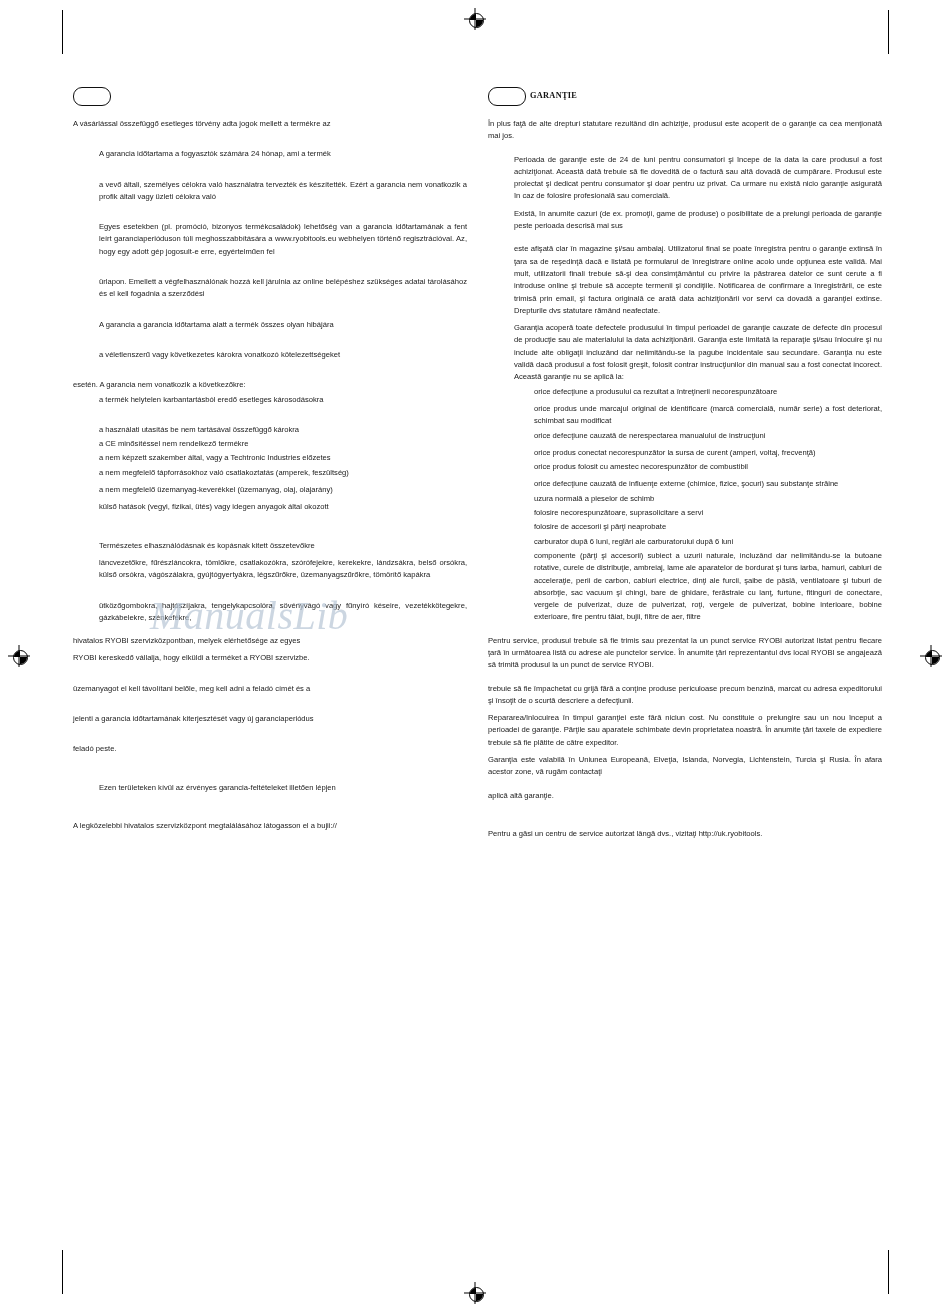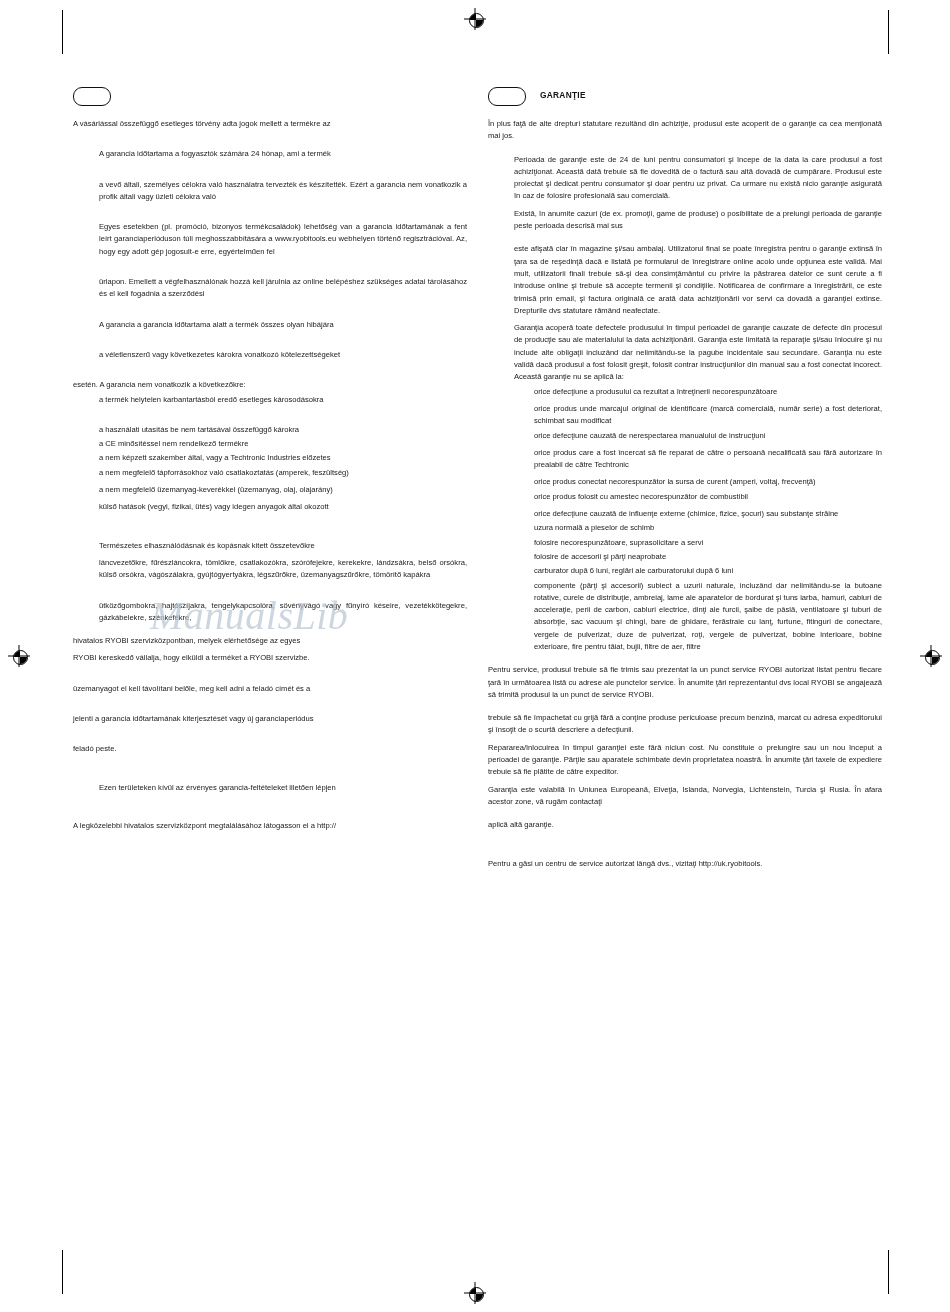--- a/index.html
+++ b/index.html
@@ -103,23 +103,24 @@
     font-size: 7.6px;
     line-height: 1.62;
     text-align: justify;
   }
   .col-left  { left: 73px; }
   .col-right { left: 488px; }
 
   .lang-head {
     display: flex;
     align-items: center;
-    gap: 14px;
+    gap: 4px;
     margin-bottom: 12px;
     height: 20px;
+    font-family: Liberation Serif, serif;
   }
   .lang-bubble {
     width: 36px;
     height: 17px;
     border: 1px solid #111;
     border-radius: 9px;
     display: inline-block;
     background: #fff;
   }
   .lang-title {
@@ -206,39 +207,38 @@
         <p class="p-indent gap-xl">külső hatások (vegyi, fizikai, ütés) vagy idegen anyagok által okozott</p>
         <p class="p-indent gap-sm">Természetes elhasználódásnak és kopásnak kitett összetevőkre</p>
         <p class="p-indent gap-lg">láncvezetőkre, fűrészláncokra, tömlőkre, csatlakozókra, szórófejekre, kerekekre, lándzsákra, belső orsókra, külső orsókra, vágószálakra, gyújtógyertyákra, légszűrőkre, üzemanyagszűrőkre, tömörítő kapákra</p>
         <p class="p-indent gap-md">ütközőgombokra, hajtószíjakra, tengelykapcsolóra, sövényvágó vagy fűnyíró késeire, vezetékkötegekre, gázkábelekre, szénkefékre,</p>
         <p class="gap-sm">hivatalos RYOBI szervizközpontban, melyek elérhetősége az egyes</p>
         <p class="gap-lg">RYOBI kereskedő vállalja, hogy elküldi a terméket a RYOBI szervizbe.</p>
         <p class="gap-lg">üzemanyagot el kell távolítani belőle, meg kell adni a feladó címét és a</p>
         <p class="gap-lg">jelenti a garancia időtartamának kiterjesztését vagy új garanciaperiódus</p>
         <p class="gap-xl">feladó peste.</p>
         <p class="p-indent gap-xl">Ezen területeken kívül az érvényes garancia-feltételeket illetően lépjen</p>
-        <p class="gap-sm">A legközelebbi hivatalos szervizközpont megtalálásához látogasson el a http://</p>
+        <p class="gap-sm">A legközelebbi hivatalos szervizközpont megtalálásához látogasson el a bujii://</p>
       </div>
   </div>
 
   <div class="col col-right">
     <div class="lang-head">
       <span class="lang-bubble"></span>
       <span class="lang-title">GARANŢIE</span>
     </div>
     <div id="right-body">
         <p class="gap-md">În plus faţă de alte drepturi statutare rezultând din achiziţie, produsul este acoperit de o garanţie ca cea menţionată mai jos.</p>
         <p class="p-indent gap-sm">Perioada de garanţie este de 24 de luni pentru consumatori şi începe de la data la care produsul a fost achiziţionat. Această dată trebuie să fie dovedită de o factură sau altă dovadă de cumpărare. Produsul este proiectat şi dedicat pentru consumator şi doar pentru uz privat. Ca urmare nu există nicio garanţie asigurată în caz de folosire profesională sau comercială.</p>
         <p class="p-indent gap-md">Există, în anumite cazuri (de ex. promoţii, game de produse) o posibilitate de a prelungi perioada de garanţie peste perioada descrisă mai sus</p>
         <p class="p-indent gap-sm">este afişată clar în magazine şi/sau ambalaj. Utilizatorul final se poate înregistra pentru o garanţie extinsă în ţara sa de reşedinţă dacă e listată pe formularul de înregistrare online acolo unde opţiunea este validă. Mai mult, utilizatorii finali trebuie să-şi dea consimţământul cu privire la păstrarea datelor ce sunt cerute a fi introduse online şi trebuie să accepte termenii şi condiţiile. Notificarea de confirmare a înregistrării, ce este trimisă prin email, şi factura originală ce arată data achiziţionării vor servi ca dovadă a garanţiei extinse. Drepturile dvs statutare rămând neafectate.</p>
         <p class="p-indent tight">Garanţia acoperă toate defectele produsului în timpul perioadei de garanţie cauzate de defecte din procesul de producţie sau ale materialului la data achiziţionării. Garanţia este limitată la reparaţie şi/sau înlocuire şi nu include alte obligaţii incluzând dar nelimitându-se la pagube incidentale sau secundare. Garanţia nu este validă dacă produsul a fost folosit greşit, folosit contrar instrucţiunilor din manual sau a fost conectat incorect. Această garanţie nu se aplică la:</p>
         <p class="p-indent2 gap-sm">orice defecţiune a produsului ca rezultat a întreţinerii necorespunzătoare</p>
         <p class="p-indent2 tight">orice produs unde marcajul original de identificare (marcă comercială, număr serie) a fost deteriorat, schimbat sau modificat</p>
         <p class="p-indent2 gap-sm">orice defecţiune cauzată de nerespectarea manualului de instrucţiuni</p>
-        <p class="p-indent2 gap-sm">orice produs care a fost încercat să fie reparat de către o persoană necalificată sau fără autorizare în prealabil de către Techtronic</p>
         <p class="p-indent2 tight">orice produs conectat necorespunzător la sursa de curent (amperi, voltaj, frecvenţă)</p>
         <p class="p-indent2 gap-sm">orice produs folosit cu amestec necorespunzător de combustibil</p>
         <p class="p-indent2 tight">orice defecţiune cauzată de influenţe externe (chimice, fizice, şocuri) sau substanţe străine</p>
         <p class="p-indent2 tight">uzura normală a pieselor de schimb</p>
         <p class="p-indent2 tight">folosire necorespunzătoare, suprasolicitare a servi</p>
         <p class="p-indent2 tight">folosire de accesorii şi părţi neaprobate</p>
         <p class="p-indent2 tight">carburator după 6 luni, reglări ale carburatorului după 6 luni</p>
         <p class="p-indent2 gap-md">componente (părţi şi accesorii) subiect a uzurii naturale, incluzând dar nelimitându-se la butoane rotative, curele de distribuţie, ambreiaj, lame ale aparatelor de bordurat şi tuns iarba, hamuri, cabluri de acceleraţie, perii de carbon, cabluri electrice, dinţi ale furcii, şaibe de pâslă, ventilatoare şi tuburi de absorbţie, sac vacuum şi chingi, bare de ghidare, ferăstraie cu lanţ, furtune, fitinguri de conectare, vergele de pulverizat, duze de pulverizat, roţi, vergele de pulverizat, bobine interioare, bobine exterioare, fire pentru tăiat, bujii, filtre de aer, filtre</p>
         <p class="gap-md">Pentru service, produsul trebuie să fie trimis sau prezentat la un punct service RYOBI autorizat listat pentru fiecare ţară în următoarea listă cu adrese ale punctelor service. În anumite ţări reprezentantul dvs local RYOBI se angajează să trimită produsul la un punct de service RYOBI.</p>
         <p class="gap-sm">trebuie să fie împachetat cu grijă fără a conţine produse periculoase precum benzină, marcat cu adresa expeditorului şi însoţit de o scurtă descriere a defecţiunii.</p>

